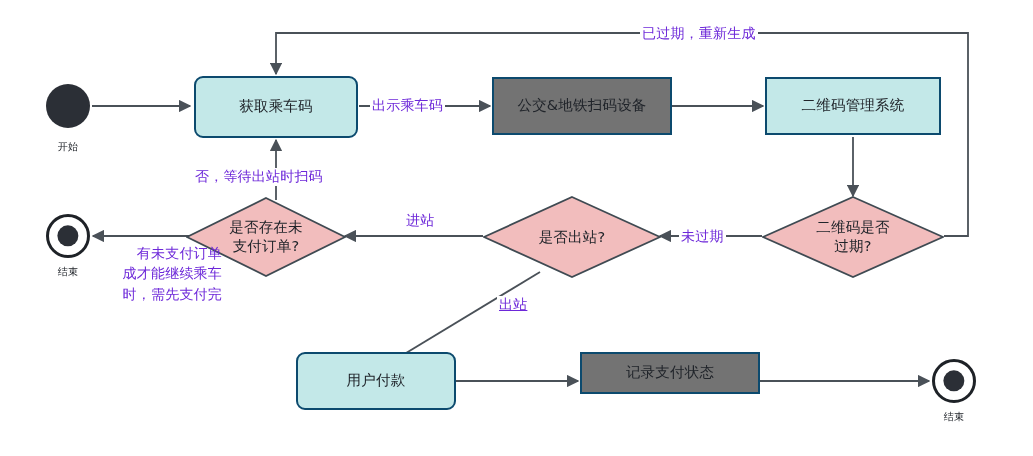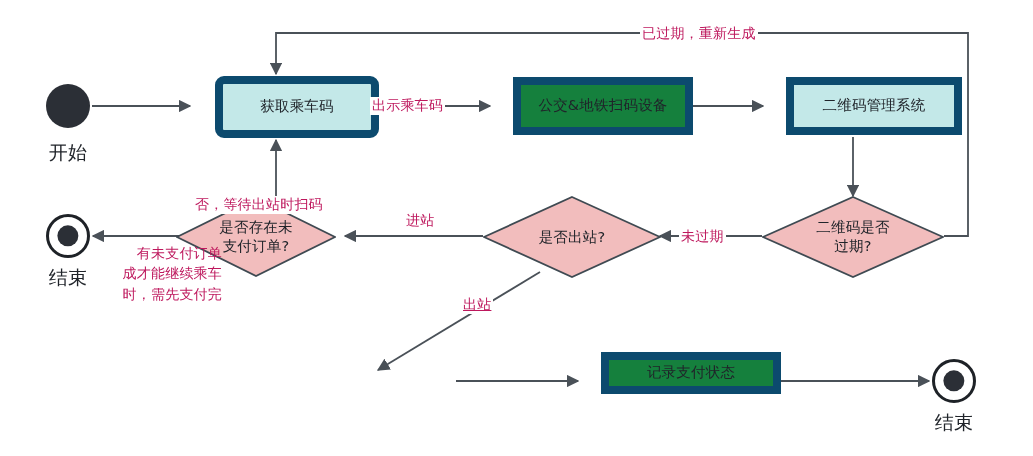--- a/index.html
+++ b/index.html
@@ -29,28 +29,27 @@
     display: flex;
     align-items: center;
     justify-content: center;
     text-align: center;
     color: #20242a;
     font-size: 14.5px;
     line-height: 1.32;
     letter-spacing: .2px;
   }
   .node.box {
-    border: 8px solid #0c4a6e;
-    margin-left: 21px;
+    border: 2px solid #0c4a6e;
   }
   .node.rounded {
     border-radius: 9px;
   }
   .node.cyan { background: #c3e8e8; }
-  .node.orange { background: #15803d; justify-content: center; }
+  .node.orange { background: #737373; justify-content: center; }
 
   .diamond {
     position: absolute;
     box-sizing: border-box;
   }
   .diamond .dshape {
     position: absolute;
     left: 0; top: 0;
     width: 100%;
     height: 100%;
@@ -88,30 +87,30 @@
     top: 50%;
     transform: translate(-50%, -50%);
     width: 56%;
     height: 56%;
     border-radius: 50%;
     background: #2b2f36;
   }
 
   .nodelabel {
     position: absolute;
-    font-size: 19px;
+    font-size: 10px;
     color: #20242a;
     text-align: center;
     white-space: nowrap;
     letter-spacing: .2px;
   }
   .edgelabel {
     position: absolute;
     font-size: 14px;
-    color: #be185d;
+    color: #6d28d9;
     background: #ffffff;
     padding: 0 2px;
     white-space: nowrap;
     letter-spacing: .2px;
   }
   .edgelabel.multi {
     white-space: normal;
     text-align: right;
     line-height: 1.45;
     background: transparent;
@@ -185,58 +184,61 @@
       <polygon points="91,1 181,41 91,81 1,41" fill="#f2bdbd" stroke="#3f4a52" stroke-width="1.8"></polygon>
     </svg>
     <div class="dtext">
       <div>
         <div>二维码是否</div>
         <div>过期?</div>
       </div>
     </div>
   </div>
 
-  <div class="diamond" style="left:176px; top:197px; width:160px; height:80px;">
+  <div class="diamond" style="left:186px; top:197px; width:160px; height:80px;">
     <svg class="dshape" viewBox="0 0 160 80" preserveAspectRatio="none">
       <polygon points="80,1 159,40 80,79 1,40" fill="#f2bdbd" stroke="#3f4a52" stroke-width="1.8"></polygon>
     </svg>
     <div class="dtext">
       <div>
         <div>是否存在未</div>
         <div>支付订单?</div>
       </div>
     </div>
   </div>
 
   <div class="endnode" style="left:46px; top:214px; width:44px; height:44px;">
     <div class="inner"></div>
   </div>
   <div class="nodelabel" style="left:26px; top:265px; width:84px;">结束</div>
 
+  <div class="node box rounded cyan" style="left:296px; top:352px; width:160px; height:58px;">
+    <span>用户付款</span>
+  </div>
 
   <div class="node box orange" style="left:580px; top:352px; width:180px; height:42px;">
     <span>记录支付状态</span>
   </div>
 
   <div class="endnode" style="left:932px; top:359px; width:44px; height:44px;">
     <div class="inner"></div>
   </div>
   <div class="nodelabel" style="left:912px; top:410px; width:84px;">结束</div>
 
   <div class="edgelabel" style="left:370px; top:97px;font-family:Liberation Serif, serif;">出示乘车码</div>
 
   <div class="edgelabel" style="left:640px; top:25px;">已过期，重新生成</div>
 
   <div class="edgelabel" style="left:679px; top:228px;">未过期</div>
 
   <div class="edgelabel" style="left:404px; top:212px;">进站</div>
 
-  <div class="edgelabel" style="left:461px; top:296px;text-decoration:underline;">出站</div>
-
-  <div class="edgelabel" style="left:193px; top:168px;margin-top:28px;">否，等待出站时扫码</div>
+  <div class="edgelabel" style="left:497px; top:296px;text-decoration:underline;">出站</div>
+
+  <div class="edgelabel" style="left:193px; top:168px;">否，等待出站时扫码</div>
 
   <div class="edgelabel multi" style="left:102px; top:243px; width:118px;">
     <div>有未支付订单</div>
     <div>成才能继续乘车</div>
     <div>时，需先支付完</div>
   </div>
 
 </div>
 
 </body></html>

